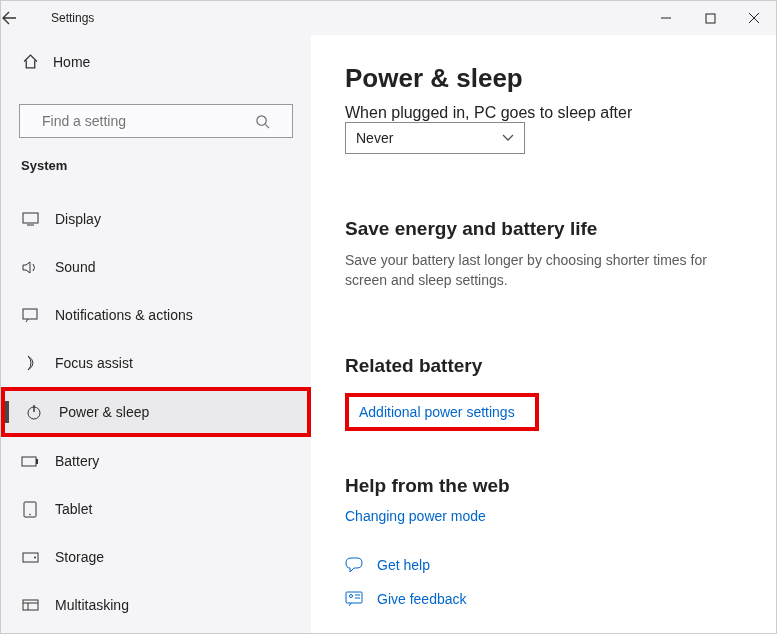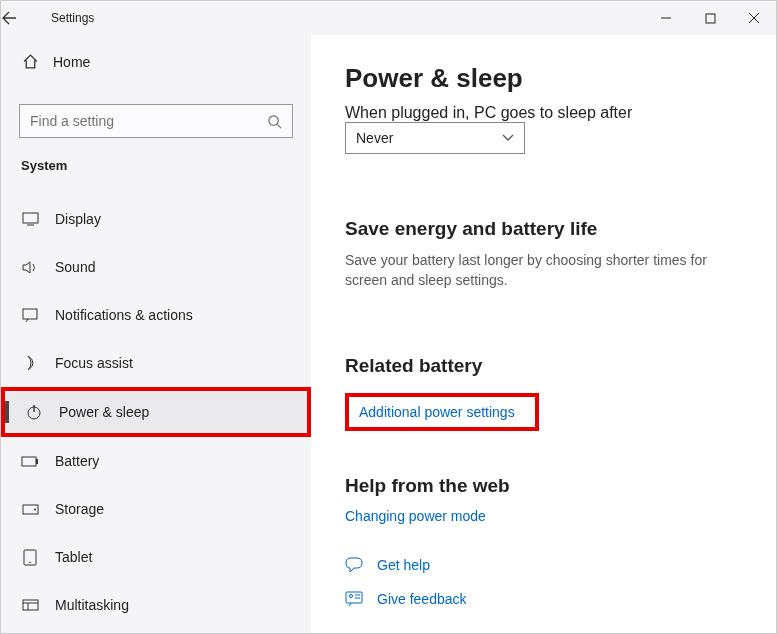--- a/index.html
+++ b/index.html
@@ -8,21 +8,21 @@
   .back-btn { width: 44px; text-align: center; font-size: 16px; color: #333; cursor: pointer; }
   .app-title { font-size: 12px; color: #222; padding-left: 6px; }
   .win-controls { margin-left: auto; display: flex; }
   .win-btn { width: 44px; height: 34px; display: flex; align-items: center; justify-content: center; font-size: 13px; color: #222; }
   .win-btn svg { stroke: #222; fill: none; }
   .body-row { display: flex; height: calc(634px - 34px); }
   .sidebar { width: 310px; background: #f5f5f7; padding: 12px 0 0 0; }
   .home-row { display: flex; align-items: center; gap: 14px; padding: 6px 20px; margin-bottom: 28px; cursor: pointer; }
   .home-row .icon { width: 18px; display:flex; justify-content:center; }
   .home-row span.label { font-size: 14px; color: #222; }
-  .search-box { margin: 16px 18px 16px 18px; border: 1px solid #999; background: #fbfbfd; height: 34px; display: flex; align-items: center; padding: 0 10px; }
+  .search-box { margin: 16px 18px 16px 18px; border: 1px solid #999; background: #fbfbfd; height: 34px; display: flex; align-items: center; padding: 0 22px; }
   .search-box input { border: none; outline: none; background: transparent; flex: 1; font-size: 14px; color: #666; }
   .search-box .sicon { color: #666; }
   .section-title { font-weight: 600; font-size: 13px; color: #222; padding: 4px 20px 6px; }
   .nav { margin-top: 16px; }
   .nav-item { display: flex; align-items: center; gap: 16px; height: 48px; padding: 0 20px; cursor: pointer; color: #222; font-size: 14px; }
   .nav-item.selected { background: #eaeaec; position: relative; }
   .nav-item.selected::before { content:""; position:absolute; left:0; top:10px; bottom:10px; width:4px; background:#484848; }
   .nav-item .nicon { width: 18px; display:flex; justify-content:center; align-items:center; }
   .highlight-red { border: 4px solid #e60000; }
   .content { flex: 1; padding: 28px 34px 20px 34px; overflow: hidden; color: #222; }
@@ -138,35 +138,35 @@
         <span class="nicon">
             <svg width="18" height="11" viewBox="0 0 18 11">
               <rect x="1" y="1" width="14" height="9" stroke="#333" fill="none"></rect>
               <rect x="15" y="3" width="2" height="5" fill="#333"></rect>
             </svg>
           </span>
         <span>Battery</span>
       </div>
       <div class="nav-item">
         <span class="nicon">
+            <svg width="14" height="17" viewBox="0 0 14 17">
+              <rect x="1" y="1" width="12" height="15" rx="1" stroke="#333" fill="none"></rect>
+              <circle cx="7" cy="13.5" r="0.8" fill="#333"></circle>
+            </svg>
+          </span>
+        <span>Tablet</span>
+      </div>
+      <div class="nav-item">
+        <span class="nicon">
             <svg width="17" height="11" viewBox="0 0 17 11">
               <rect x="1" y="1" width="15" height="9" stroke="#333" fill="none"></rect>
               <circle cx="13" cy="5.5" r="1" fill="#333"></circle>
             </svg>
           </span>
         <span>Storage</span>
-      </div>
-      <div class="nav-item">
-        <span class="nicon">
-            <svg width="14" height="17" viewBox="0 0 14 17">
-              <rect x="1" y="1" width="12" height="15" rx="1" stroke="#333" fill="none"></rect>
-              <circle cx="7" cy="13.5" r="0.8" fill="#333"></circle>
-            </svg>
-          </span>
-        <span>Tablet</span>
       </div>
       <div class="nav-item">
         <span class="nicon">
             <svg width="17" height="12" viewBox="0 0 17 12">
               <rect x="1" y="1" width="15" height="10" stroke="#333" fill="none"></rect>
               <line x1="1" y1="4" x2="16" y2="4" stroke="#333"></line>
               <line x1="6" y1="4" x2="6" y2="11" stroke="#333"></line>
             </svg>
           </span>
         <span>Multitasking</span>

